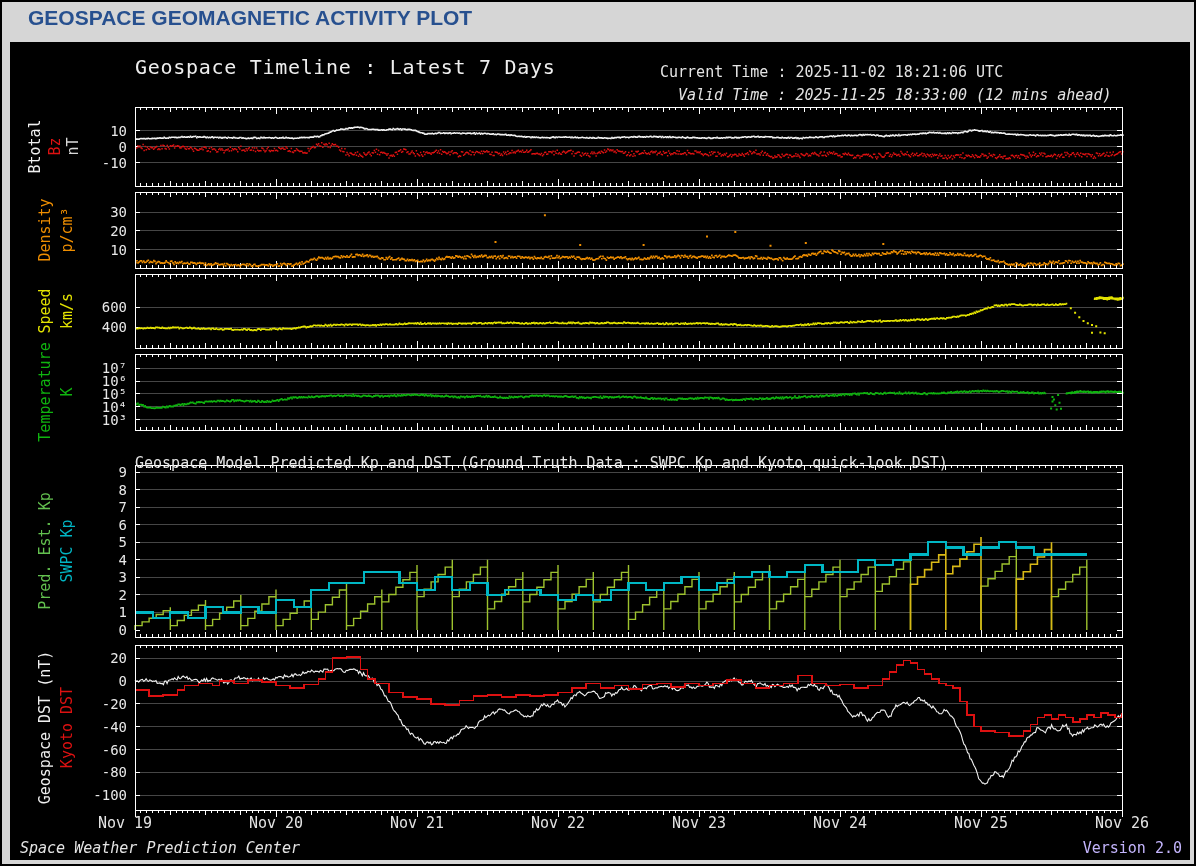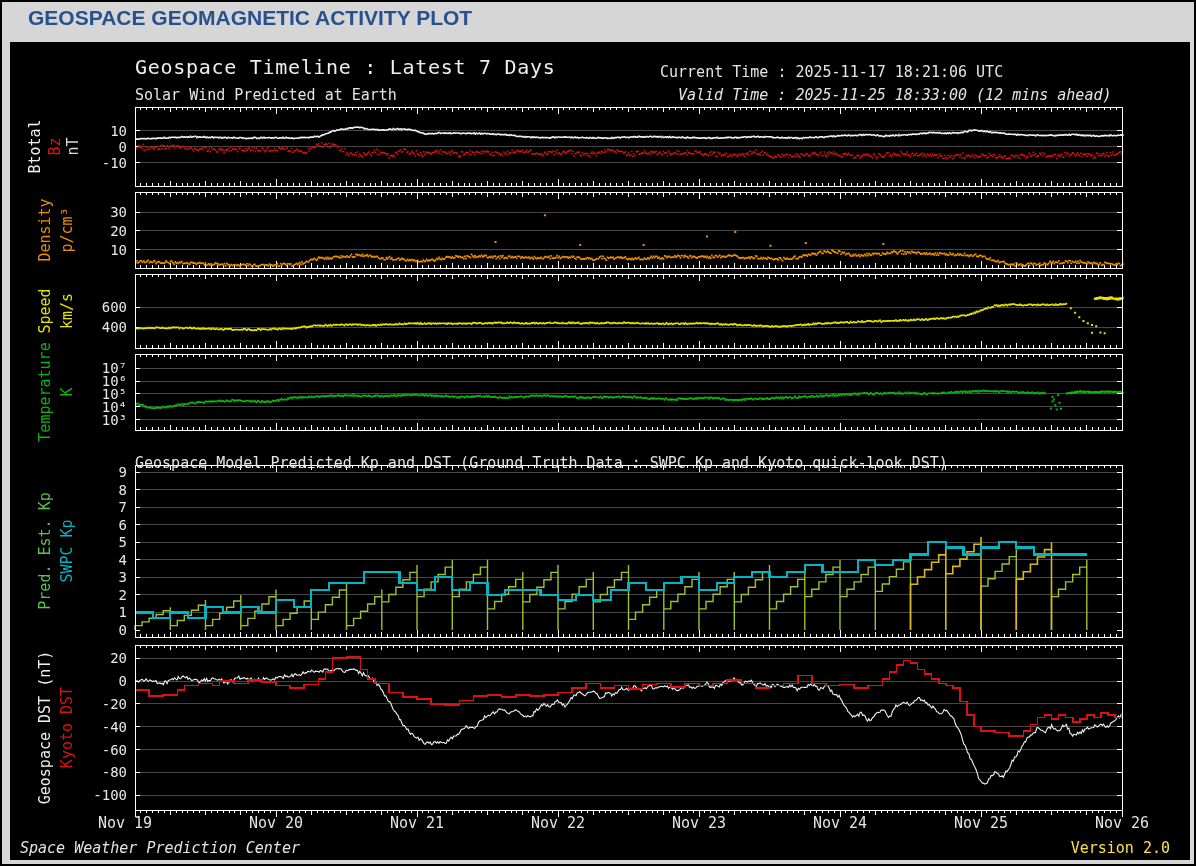--- a/index.html
+++ b/index.html
@@ -9,21 +9,21 @@
         font-weight:bold;font-size:21px;color:#27508f;}
   .chart-frame{position:absolute;left:8px;top:40px;width:1180px;height:818px;background:#000;color:#e8e8e8;}
   .abs{position:absolute;white-space:nowrap;}
   .t-title{left:125px;top:13px;font-size:20px;letter-spacing:0.7px;color:#eee;text-align:right;}
   .t-current{left:650px;top:21px;font-size:15px;color:#e4e4e4;}
   .t-sub{left:125px;top:44px;font-size:15px;color:#e4e4e4;}
   .t-valid{left:668px;top:44px;font-size:15px;color:#e4e4e4;font-style:italic;}
   .t-mid{left:125px;top:412px;font-size:15px;color:#e4e4e4;}
   .x-label{position:absolute;top:772px;transform:translateX(-50%);font-size:15px;color:#e4e4e4;}
   .f-left{left:10px;top:797px;font-size:15px;color:#e4e4e4;font-style:italic;}
-  .f-right{right:20px;top:797px;font-size:15px;color:#fde047;}
+  .f-right{right:8px;top:797px;font-size:15px;color:#c4b5fd;}
   svg{position:absolute;left:0;top:0;}
   svg text{font-family:"DejaVu Sans Mono",monospace;}
 </style>
 </head>
 <body>
 
 <div class="page">
   <div class="page-title">GEOSPACE GEOMAGNETIC ACTIVITY PLOT</div>
 
   <div class="chart-frame">
@@ -120,22 +120,21 @@
         <text x="117" y="666.8" text-anchor="end" font-size="14px" fill="#e8e8e8">-20</text>
         <text x="117" y="689.6" text-anchor="end" font-size="14px" fill="#e8e8e8">-40</text>
         <text x="117" y="712.5" text-anchor="end" font-size="14px" fill="#e8e8e8">-60</text>
         <text x="117" y="735.3" text-anchor="end" font-size="14px" fill="#e8e8e8">-80</text>
         <text x="117" y="758.2" text-anchor="end" font-size="14px" fill="#e8e8e8">-100</text>
         <text x="40" y="685.5" text-anchor="middle" font-size="15px" fill="#f0f0f0" transform="rotate(-90 40 685.5)">Geospace DST (nT)</text>
         <text x="62" y="685.5" text-anchor="middle" font-size="15px" fill="#dd1111" transform="rotate(-90 62 685.5)">Kyoto DST</text>
       </svg>
 
     <div class="abs t-title">Geospace Timeline : Latest 7 Days</div>
-    <div class="abs t-current">Current Time : 2025-11-17 18:21:06 UTC</div>
-    <div class="abs t-sub">Solar Wind Predicted at Earth</div>
+    <div class="abs t-current">Current Time : 2025-11-02 18:21:06 UTC</div>
     <div class="abs t-valid">Valid Time : 2025-11-25 18:33:00 (12 mins ahead)</div>
     <div class="abs t-mid">Geospace Model Predicted Kp and DST (Ground Truth Data : SWPC Kp and Kyoto quick-look DST)</div>
 
     <div id="xlabels">
         <div class="x-label" style="left: 107px; margin-left: 8px;">Nov 19</div>
         <div class="x-label" style="left: 266px;">Nov 20</div>
         <div class="x-label" style="left: 407px;">Nov 21</div>
         <div class="x-label" style="left: 548px;">Nov 22</div>
         <div class="x-label" style="left: 689px;">Nov 23</div>
         <div class="x-label" style="left: 830px;">Nov 24</div>

